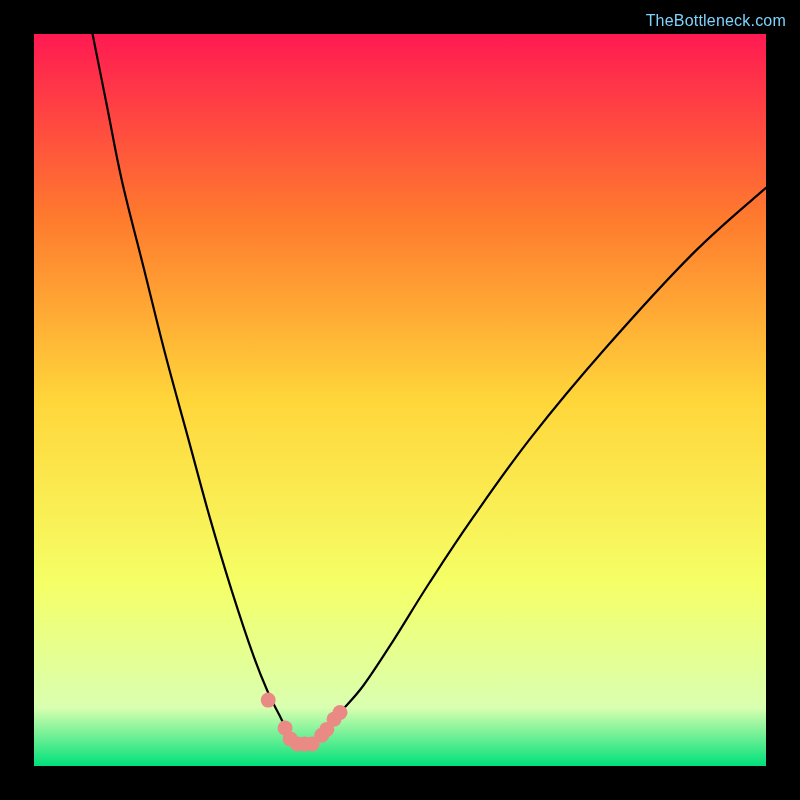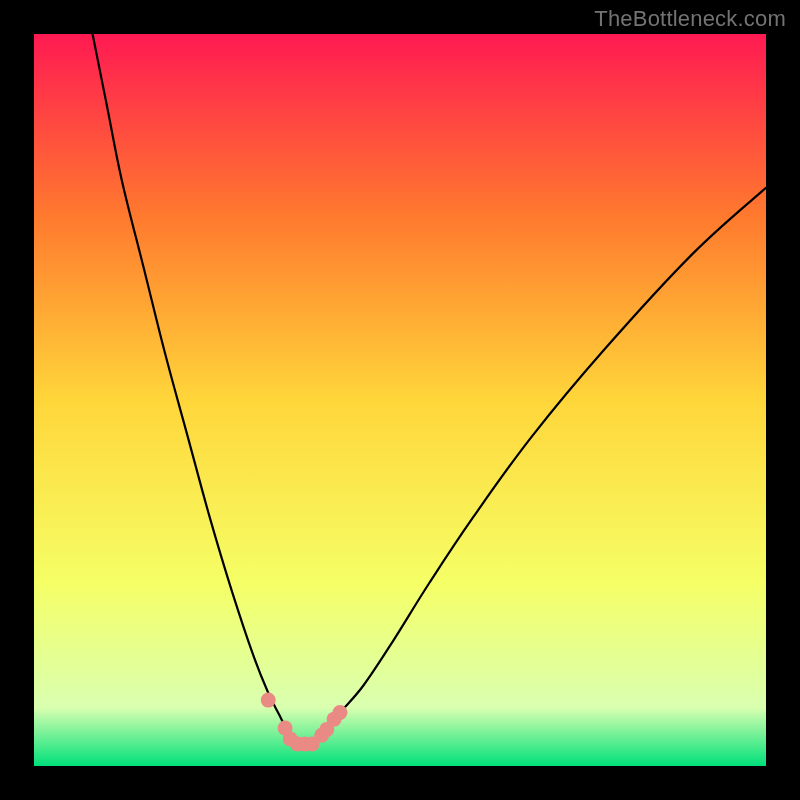--- a/index.html
+++ b/index.html
@@ -14,24 +14,24 @@
   .frame {
     position: absolute;
     left: 0;
     top: 0;
     width: 800px;
     height: 800px;
     background: #000;
   }
   .watermark {
     position: absolute;
-    top: 6px;
+    top: 12px;
     right: 14px;
-    color: #737373;
-    font-size: 22px;
+    color: #7dd3fc;
+    font-size: 16px;
     font-weight: 500;
     letter-spacing: 0.2px;
     z-index: 5;
   }
   .plot-area {
     position: absolute;
     left: 34px;
     top: 34px;
     width: 732px;
     height: 732px;

